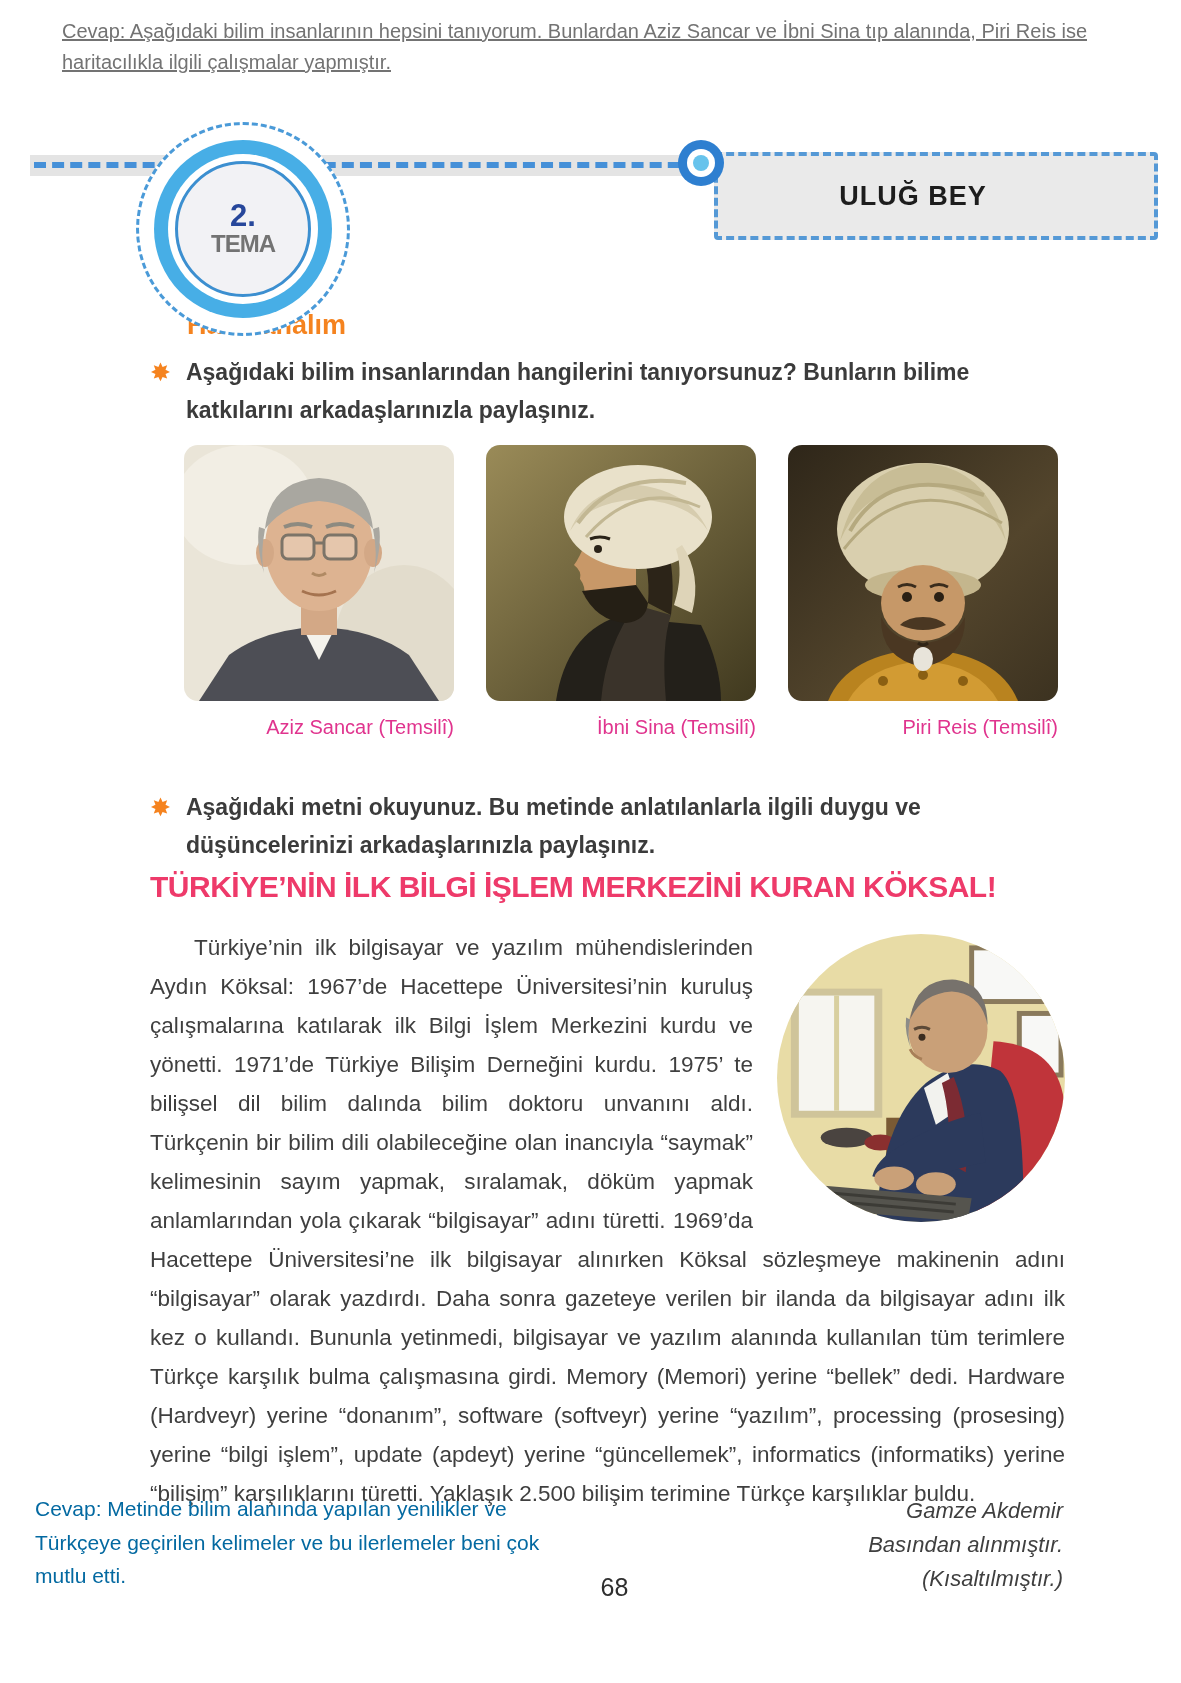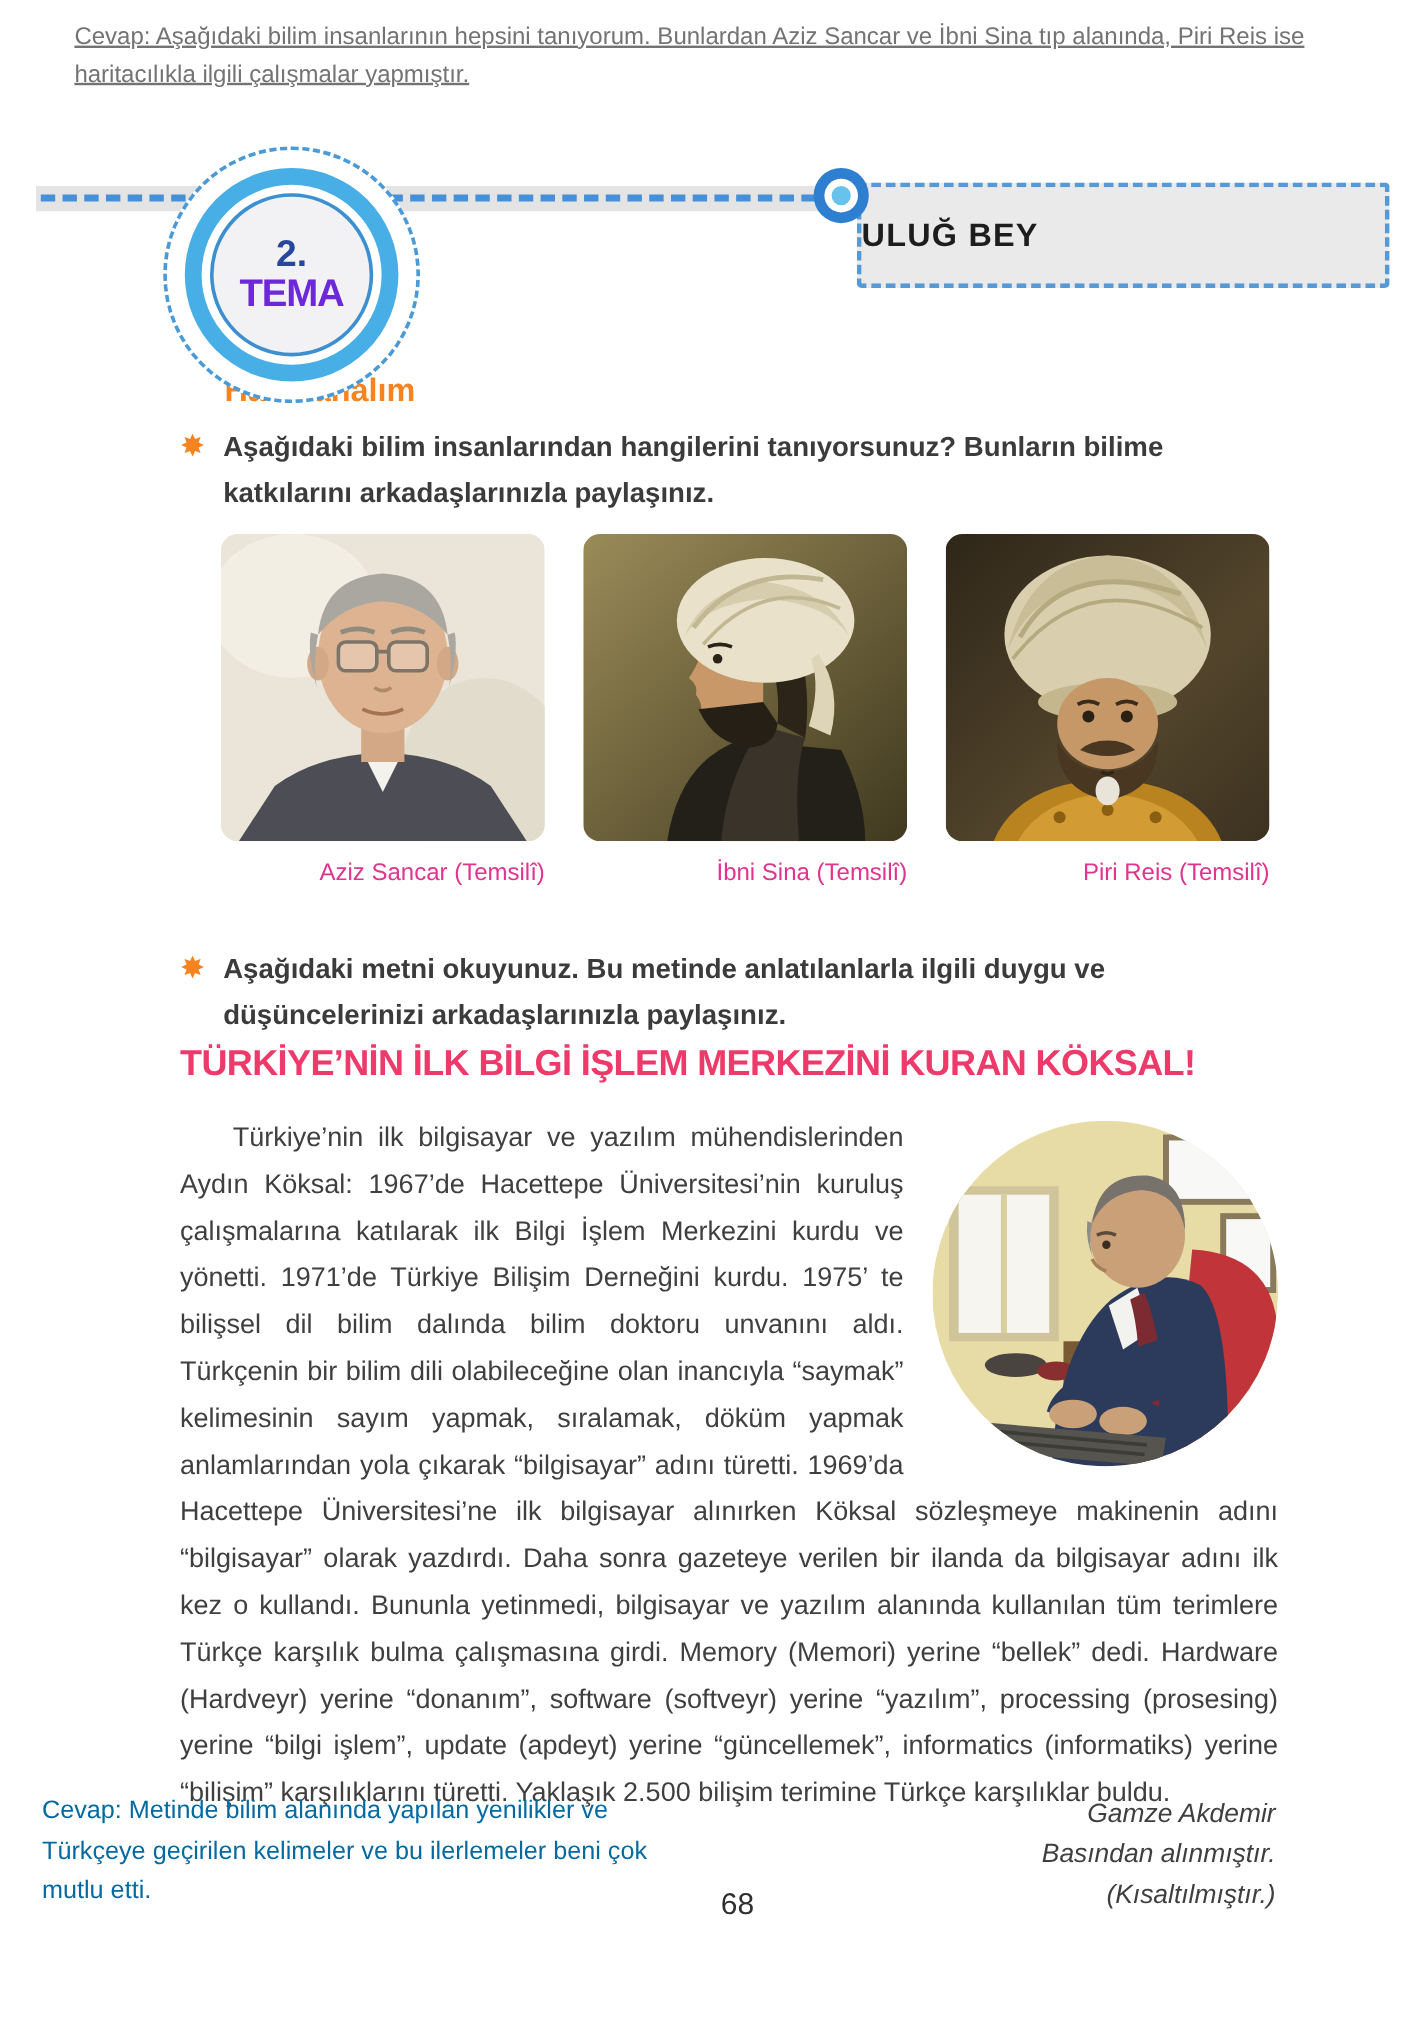--- a/index.html
+++ b/index.html
@@ -16,35 +16,35 @@
   .band .dash { position:absolute; left:4px; right:0; top:7px; border-top:6px dashed #4590d8; }
 
   
   .badge { position:absolute; left:136px; top:122px; width:214px; height:214px; z-index:3; }
   .badge-dashed { position:absolute; inset:0; border:3px dashed #4a9ad8; border-radius:50%; background:#ffffff; }
   .badge-ring { position:absolute; left:18px; top:18px; width:178px; height:178px; border-radius:50%; background:#47aee6; }
   .badge-white { position:absolute; left:32px; top:32px; width:150px; height:150px; border-radius:50%; background:#ffffff; }
   .badge-inner { position:absolute; left:39px; top:39px; width:136px; height:136px; border-radius:50%;
     background:#f2f2f5; border:3px solid #3c8fd0; display:flex; flex-direction:column; align-items:center; justify-content:center; }
   .badge-number { color:#27479b; font-size:31px; font-weight:bold; line-height:1; }
-  .badge-label { color:#6d28d9; font-size:32px; font-weight:bold; line-height:1.1; letter-spacing:-1px; }
+  .badge-label { color:#737373; font-size:24px; font-weight:bold; line-height:1.1; letter-spacing:-1px; }
 
   .page-title { position:absolute; left:384px; top:182px; z-index:2;
     color:#2b4fa3; font-size:33px; font-weight:bold; letter-spacing:-1px; }
 
   
   .connector { position:absolute; left:678px; top:140px; width:46px; height:46px; z-index:4; }
   .connector .c1 { position:absolute; inset:0; background:#2e7fd0; border-radius:50%; }
   .connector .c2 { position:absolute; inset:9px; background:#ffffff; border-radius:50%; }
   .connector .c3 { position:absolute; inset:15px; background:#67c3ec; border-radius:50%; }
 
   
   .side-box { position:absolute; left:714px; top:152px; width:444px; height:88px; z-index:2;
     background:#eaeaea; border:4px dashed #5599d6; border-radius:4px;
-    display:flex; align-items:center; justify-content:flex-start; padding-right:46px; }
+    display:flex; align-items:center; justify-content:center; padding-right:46px; }
   .side-box-label { color:#1d1d1d; font-size:27px; font-weight:bold; letter-spacing:1px; }
 
   .prep-heading { position:absolute; left:187px; top:310px; color:#f5831f; font-size:27px; font-weight:bold; }
 
   .bullet { position:absolute; display:flex; gap:15px; width:905px; }
   .bullet-1 { left:150px; top:353px; }
   .bullet-2 { left:150px; top:788px; }
   .star { color:#f5831f; font-size:25px; line-height:38px; flex:0 0 auto; }
   .bullet-text { color:#3b3b3b; font-size:23px; font-weight:bold; line-height:38px; }
 

